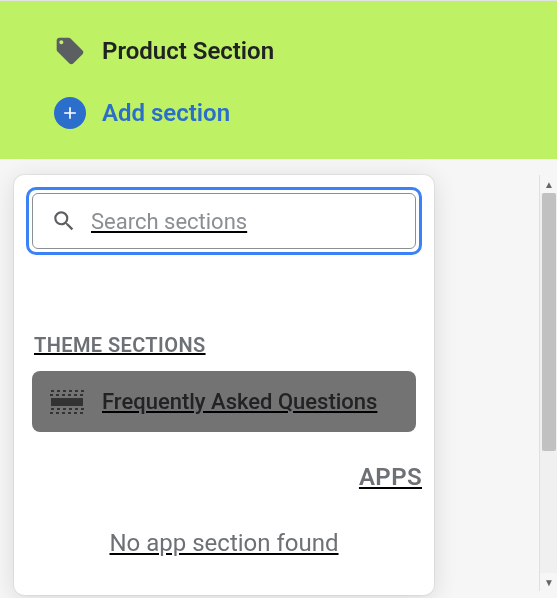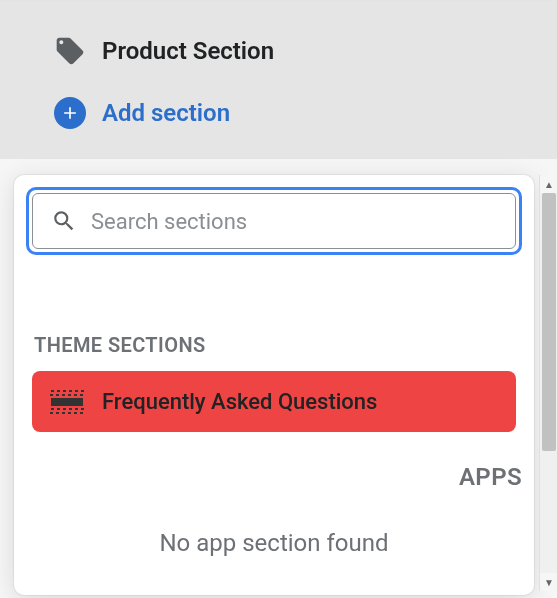--- a/index.html
+++ b/index.html
@@ -1,19 +1,19 @@
 <!DOCTYPE html>
 <html><head>
   <meta charset="utf-8">
   <style>
     * { box-sizing: border-box; margin: 0; padding: 0; font-family: -apple-system, BlinkMacSystemFont, "Segoe UI", Roboto, sans-serif; }
     body { width: 557px; height: 598px; background: #f6f6f7; position: relative; overflow: hidden; }
 
     .top-area {
-      background: #e5e5e5;
+      background: #bef264;
       border-top: 1px solid #e1e3e5;
       padding: 22px 0 18px 0;
     }
 
     .section-row {
       display: flex;
       align-items: center;
       gap: 16px;
       padding: 12px 0 12px 54px;
       cursor: pointer;
@@ -49,29 +49,30 @@
     .add-section-label {
       font-size: 24px;
       font-weight: 600;
       color: #2c6ecb;
     }
 
     .dropdown-panel {
       position: absolute;
       left: 14px;
       top: 175px;
-      width: 520px;
+      width: 420px;
       height: 420px;
       background: #fff;
       border-radius: 10px;
       box-shadow: 0 4px 24px rgba(0,0,0,0.12), 0 0 0 1px rgba(0,0,0,0.05);
       padding: 12px 12px 0 12px;
       display: flex;
       flex-direction: column;
       overflow: hidden;
+      text-decoration: underline;
     }
 
     .search-wrap {
       border: 3px solid #3b82f6;
       border-radius: 10px;
       padding: 3px;
     }
     .search-inner {
       border: 1px solid #8a8f94;
       border-radius: 6px;
@@ -95,21 +96,21 @@
     .group-heading {
       font-size: 20px;
       font-weight: 600;
       letter-spacing: 0.4px;
       color: #6d7175;
       padding: 34px 0 14px 8px;
       margin-top: 44px;
     }
 
     .result-item {
-      background: #ef4444;
+      background: #737373;
       border-radius: 8px;
       display: flex;
       align-items: center;
       gap: 18px;
       padding: 18px 18px;
       margin: 0 6px;
       cursor: pointer;
     }
     .section-icon { width: 34px; height: 24px; }
     .section-icon svg { width: 34px; height: 24px; }

